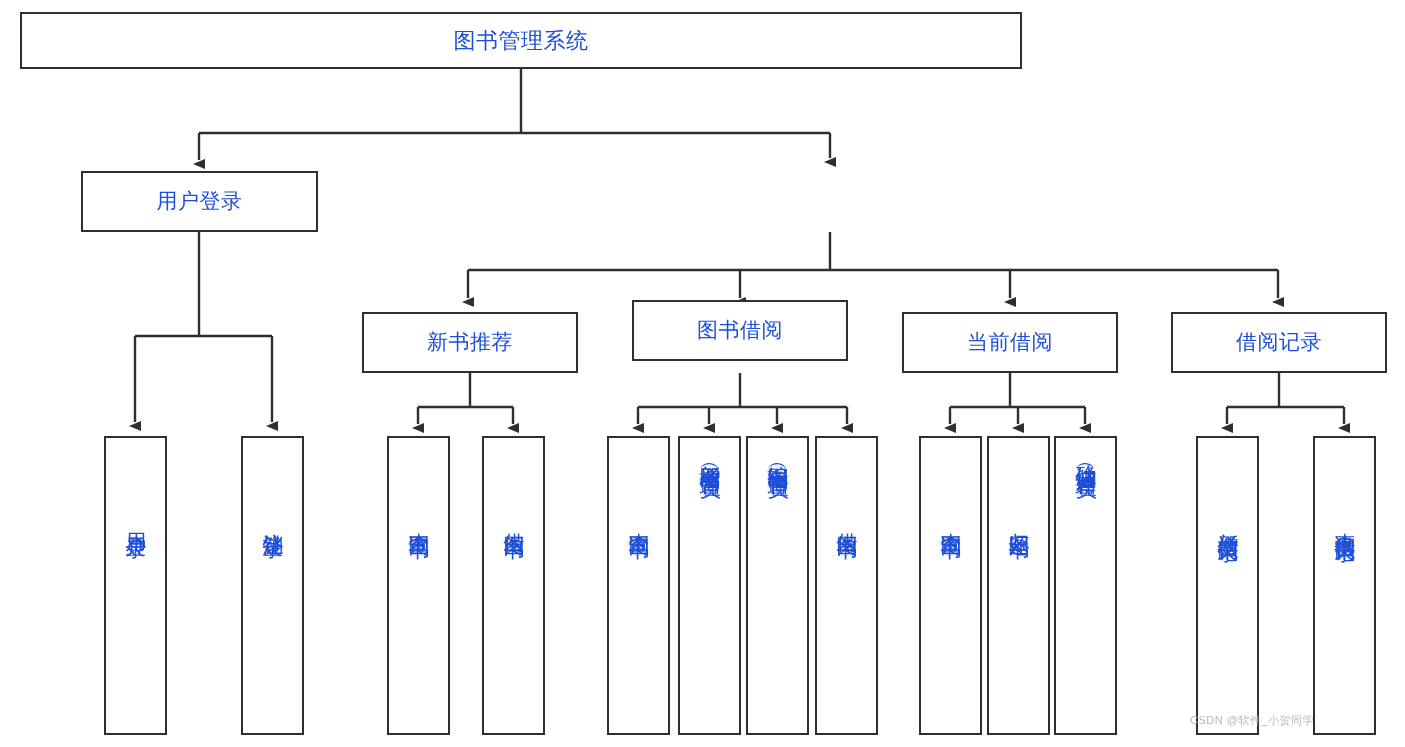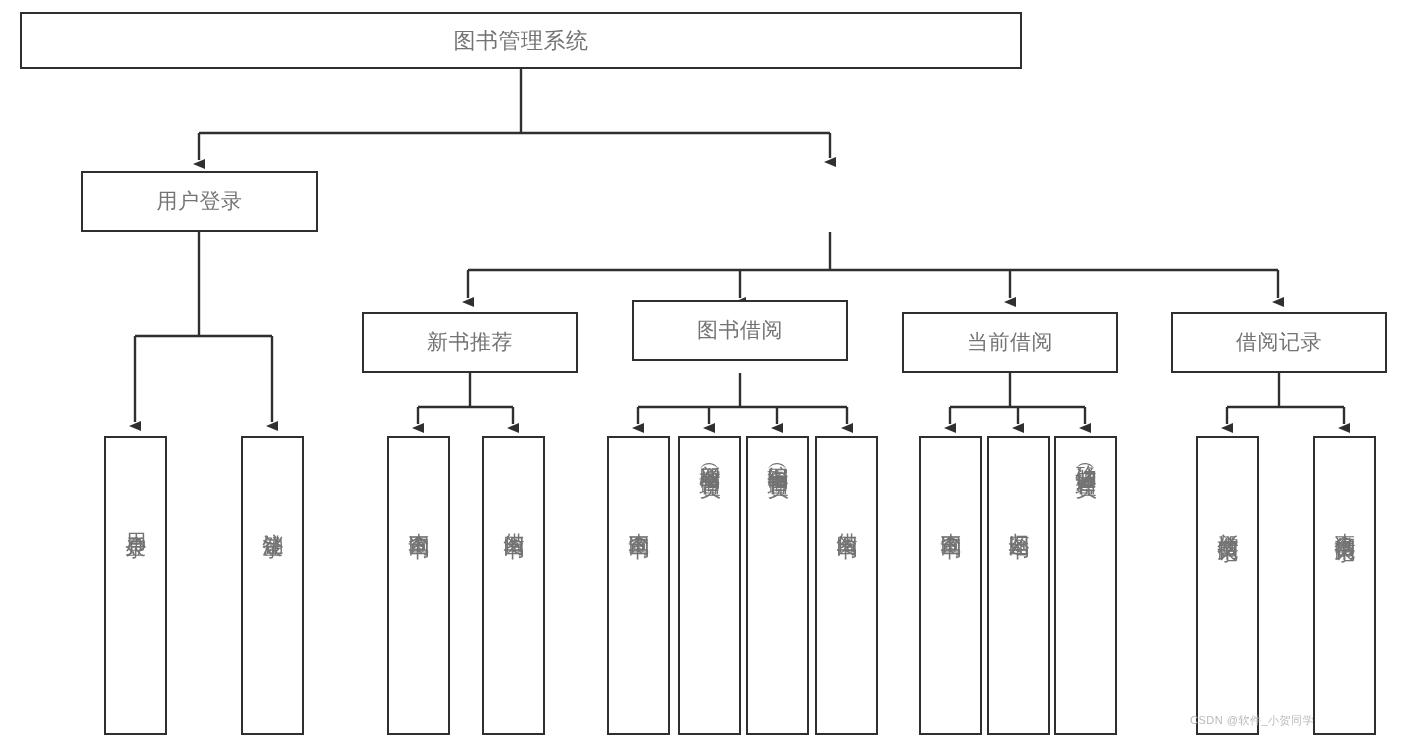--- a/index.html
+++ b/index.html
@@ -26,21 +26,21 @@
     pointer-events: none;
   }
   .node {
     position: absolute;
     box-sizing: border-box;
     border: 2.2px solid #2f2f2f;
     background: #ffffff;
     display: flex;
     align-items: center;
     justify-content: center;
-    color: #737373;
+    color: #1d4ed8;
   }
   .node .label {
     font-size: 21px;
     line-height: 1.15;
     letter-spacing: 0.5px;
     white-space: nowrap;
   }
   .node.root .label { font-size: 22px; }
   .node.leaf {
     align-items: flex-start;

